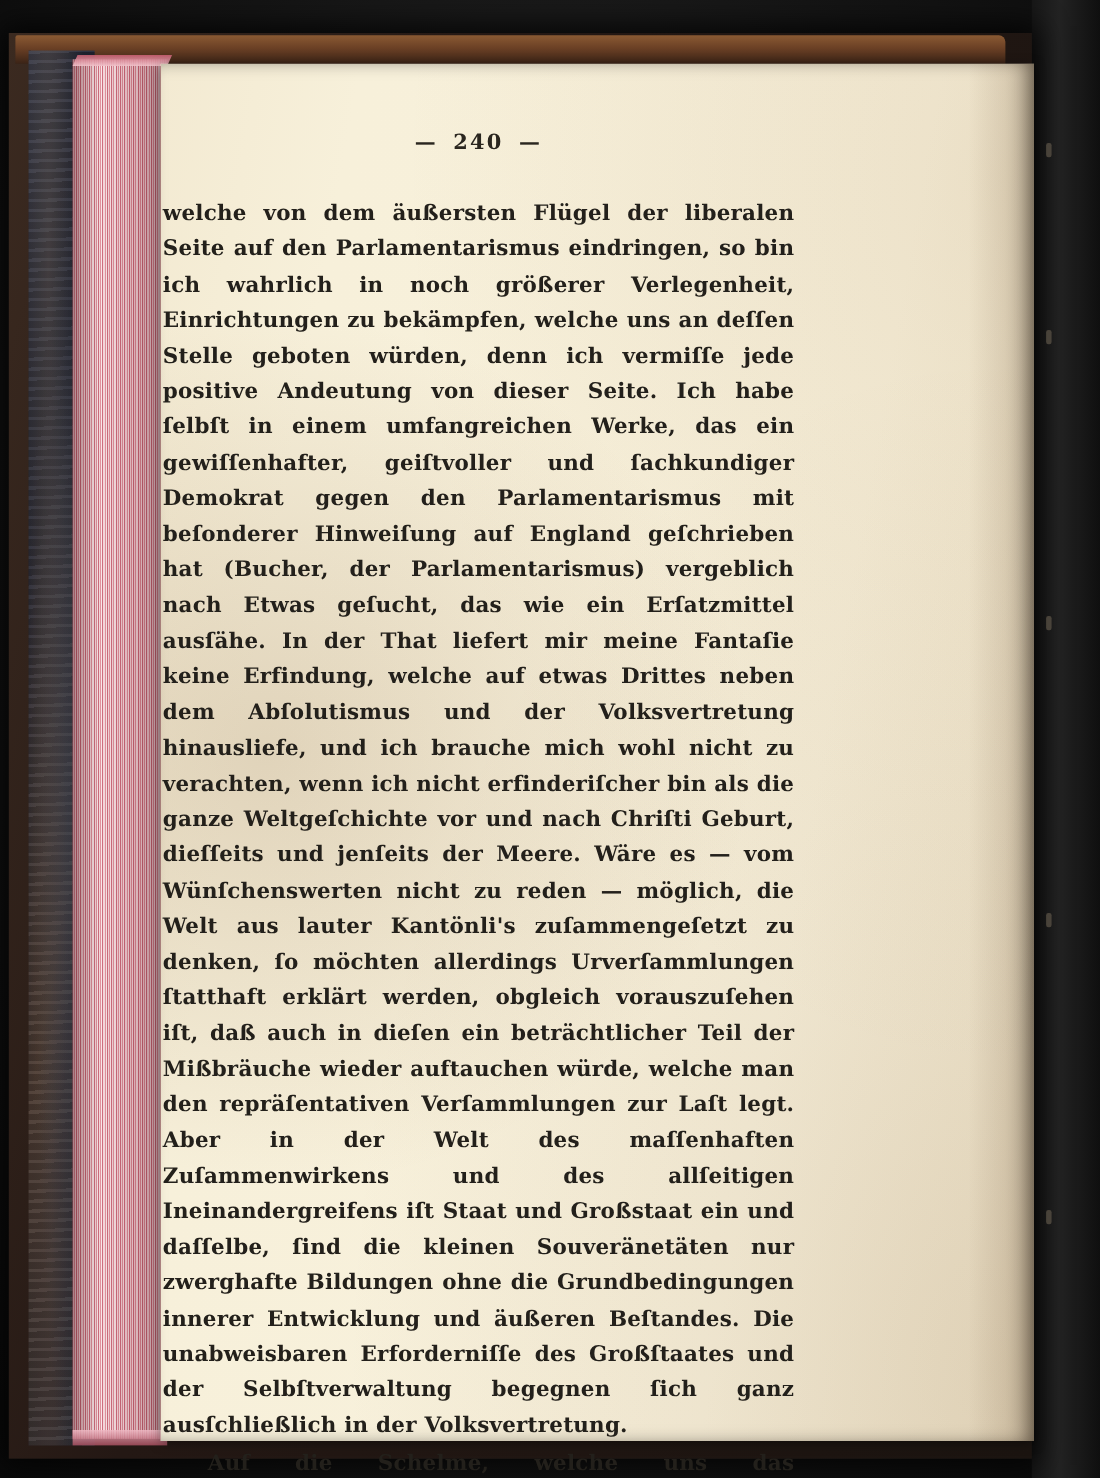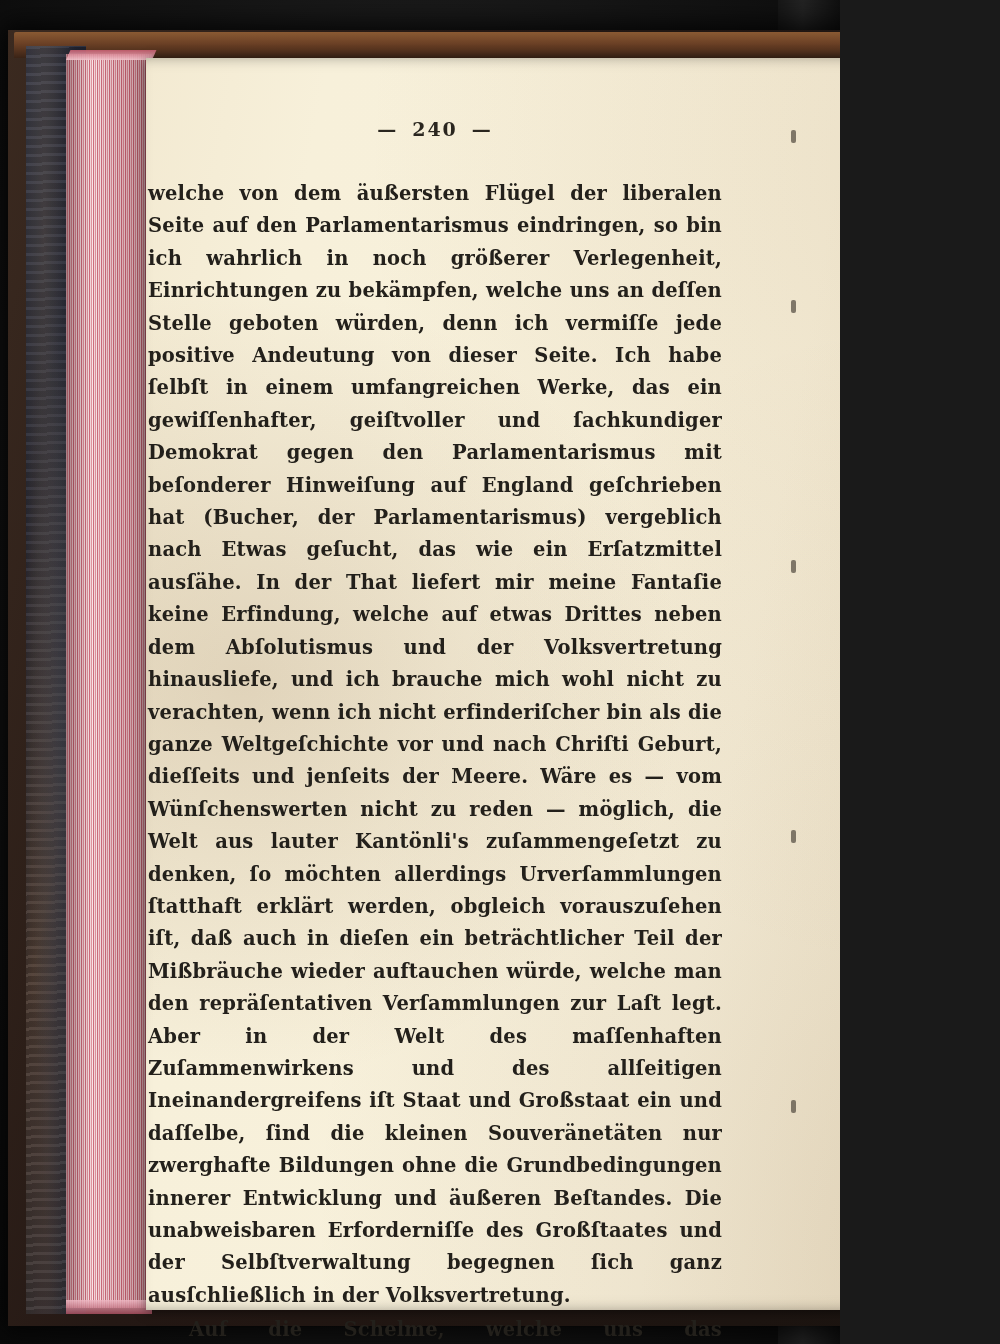--- a/index.html
+++ b/index.html
@@ -2,21 +2,21 @@
 <html><head>
 <meta charset="utf-8">
 <style>
   html, body {
     margin: 0;
     padding: 0;
     background: #1a1a1a;
   }
   .scan {
     position: relative;
-    width: 840px;
+    width: 1000px;
     height: 1344px;
     overflow: hidden;
     background: #0d0d0d;
     font-family: "Liberation Serif", serif;
   }
 
   
   .scan-bg {
     position: absolute;
     inset: 0;

